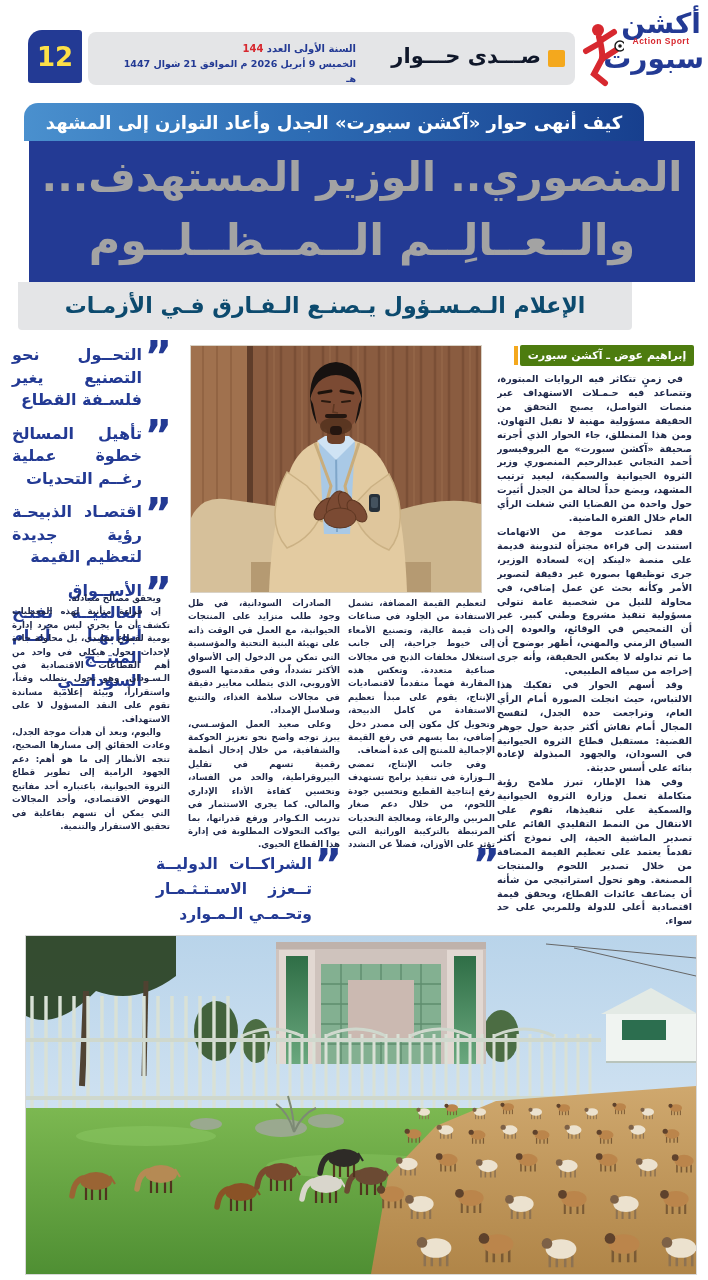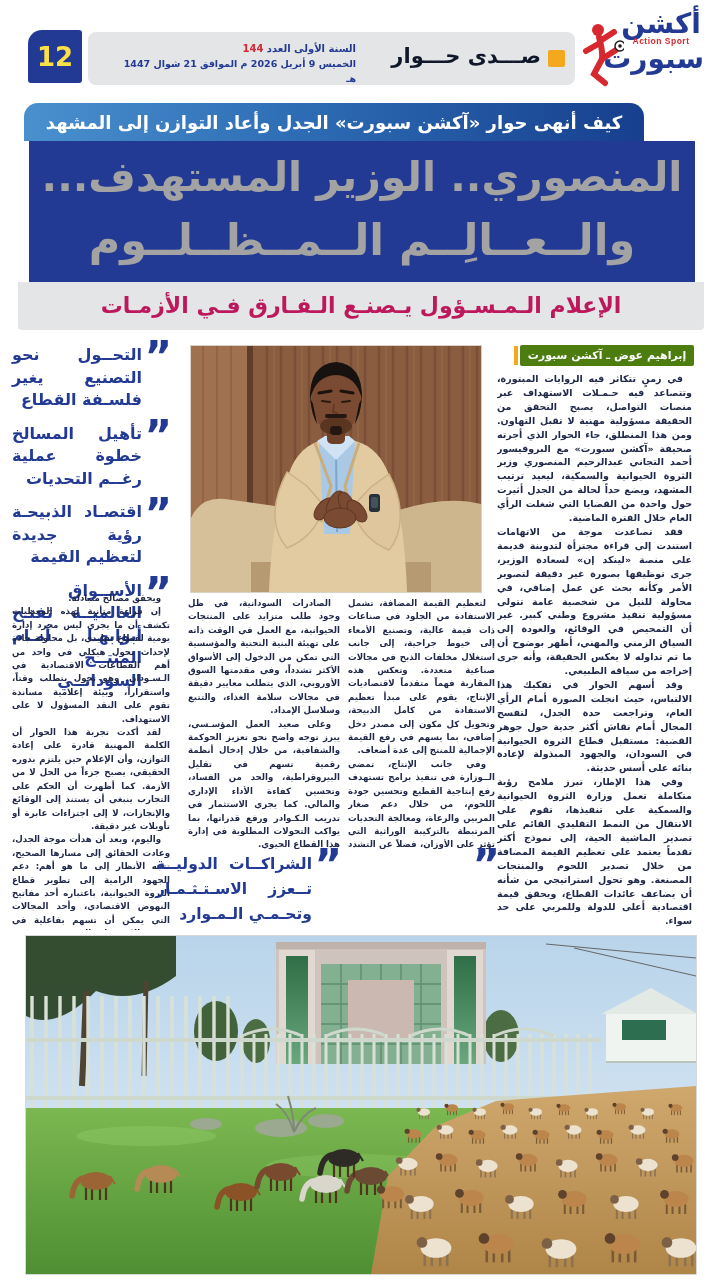--- a/index.html
+++ b/index.html
@@ -23,21 +23,21 @@
   .logo-ar-bottom{font-size:28px;display:block;}
   .logo-player{position:absolute;left:0;top:12px;}
   
   .kicker{position:absolute;left:24px;top:103px;width:620px;height:38px;border-radius:14px 14px 0 0;
           background:linear-gradient(90deg,#4a90ce 0%,#2d6cb4 45%,#173f8e 100%);
           color:#fff;font-size:18px;font-weight:bold;display:flex;align-items:center;justify-content:center;}
   .headline{position:absolute;left:18px;top:141px;width:666px;height:141px;background:#233a94;color:#a3a3a3;
             text-align:center;font-weight:bold;margin-left:11px;}
   .headline .l1{font-size:41px;line-height:64px;margin-top:4px;}
   .headline .l2{font-size:43px;line-height:62px;}
-  .subhead{position:absolute;left:18px;top:282px;width:686px;height:48px;background:#e4e5e7;color:#be185d;
+  .subhead{position:absolute;left:18px;top:282px;width:614px;height:48px;background:#e4e5e7;color:#0c4a6e;
            font-size:22px;font-weight:bold;text-align:center;line-height:48px;border-radius:0 0 4px 4px;}
   
   .byline{position:absolute;right:14px;top:345px;width:174px;height:21px;background:#4d7c0f;color:#fff;
           font-size:11px;font-weight:bold;text-align:center;line-height:21px;border-radius:2px;}
   .byline::after{content:"";position:absolute;left:-6px;top:1px;width:4px;height:19px;background:#f4a81d;}
   .body-col{position:absolute;text-align:justify;color:#20294a;font-weight:bold;overflow:hidden;}
   .body-col p{margin:0;text-indent:9px;}
   .col1{right:16px;top:372px;width:195px;height:558px;font-size:9.5px;line-height:13.9px;}
   .col2{right:213px;top:597px;width:147px;height:252px;font-size:8.6px;line-height:13.4px;}
   .col3{right:368px;top:597px;width:152px;height:252px;font-size:8.6px;line-height:13.4px;}
@@ -142,21 +142,20 @@
 
   <section class="body-col col3">
     <p>الصادرات السودانية، في ظل وجود طلب متزايد على المنتجات الحيوانية، مع العمل في الوقت ذاته على تهيئة البنية التحتية والمؤسسية التي تمكن من الدخول إلى الأسواق الأكثر تشدداً، وفي مقدمتها السوق الأوروبي، الذي يتطلب معايير دقيقة في مجالات سلامة الغذاء، والتتبع وسلاسل الإمداد.</p>
     <p>وعلى صعيد العمل المؤسـسي، يبرز توجه واضح نحو تعزيز الحوكمة والشفافية، من خلال إدخال أنظمة رقمية تسهم في تقليل البيروقراطية، والحد من الفساد، وتحسين كفاءة الأداء الإداري والمالي. كما يجري الاستثمار في تدريب الـكـوادر ورفع قدراتها، بما يواكب التحولات المطلوبة في إدارة هذا القطاع الحيوي.</p>
 
   </section>
 
   <section class="body-col col4">
     <p>ويحقق مصالح متبادلة.</p>
     <p>إن قراءة متأنية لهذه المعطيات تكشف أن ما يجري ليس مجرد إدارة يومية لقطاع تقليدي، بل محاولة جادة لإحداث تحول هيكلي في واحد من أهم القطاعات الاقتصادية في الـسـودان. وهو تحول يتطلب وقتاً، واستقراراً، وبيئة إعلامية مساندة تقوم على النقد المسؤول لا على الاستهداف.</p>
-    <p>لقد أكدت تجربة هذا الحوار أن الكلمة المهنية قادرة على إعادة التوازن، وأن الإعلام حين يلتزم بدوره الحقيقي، يصبح جزءاً من الحل لا من الأزمة. كما أظهرت أن الحكم على التجارب ينبغي أن يستند إلى الوقائع والإنجازات، لا إلى اجتزاءات عابرة أو تأويلات غير دقيقة.</p>
     <p>واليوم، وبعد أن هدأت موجة الجدل، وعادت الحقائق إلى مسارها الصحيح، تتجه الأنظار إلى ما هو أهم: دعم الجهود الرامية إلى تطوير قطاع الثروة الحيوانية، باعتباره أحد مفاتيح النهوض الاقتصادي، وأحد المجالات التي يمكن أن تسهم بفاعلية في تحقيق الاستقرار والتنمية.</p>
 
   </section>
 
   <div class="bq q-col2 pq">
     <span class="pq-mark">”</span>
   </div>
   <div class="bq q-col3 pq">
     <span class="pq-mark">”</span>
     <div class="pq-text">الشراكــات الدوليــة تــعزز الاسـتـثـمـار وتحـمـي الـمـوارد</div>

